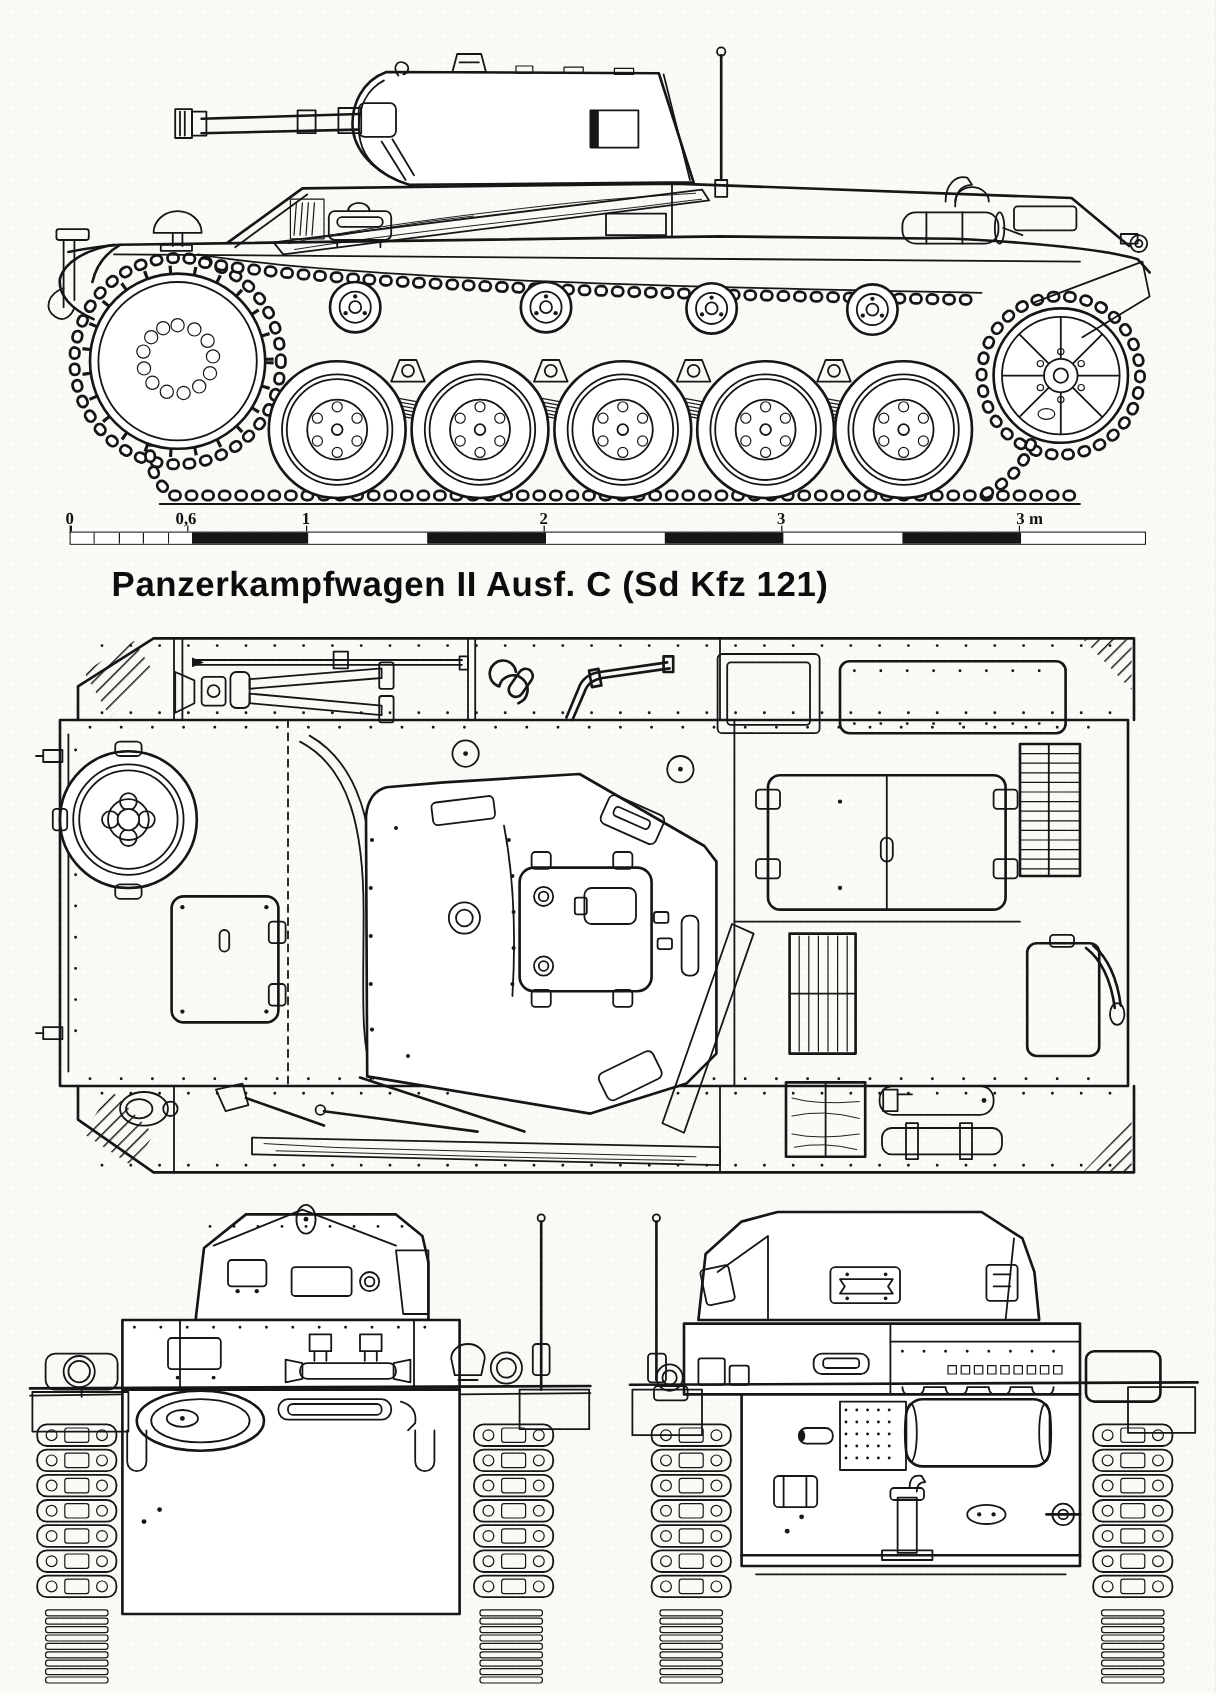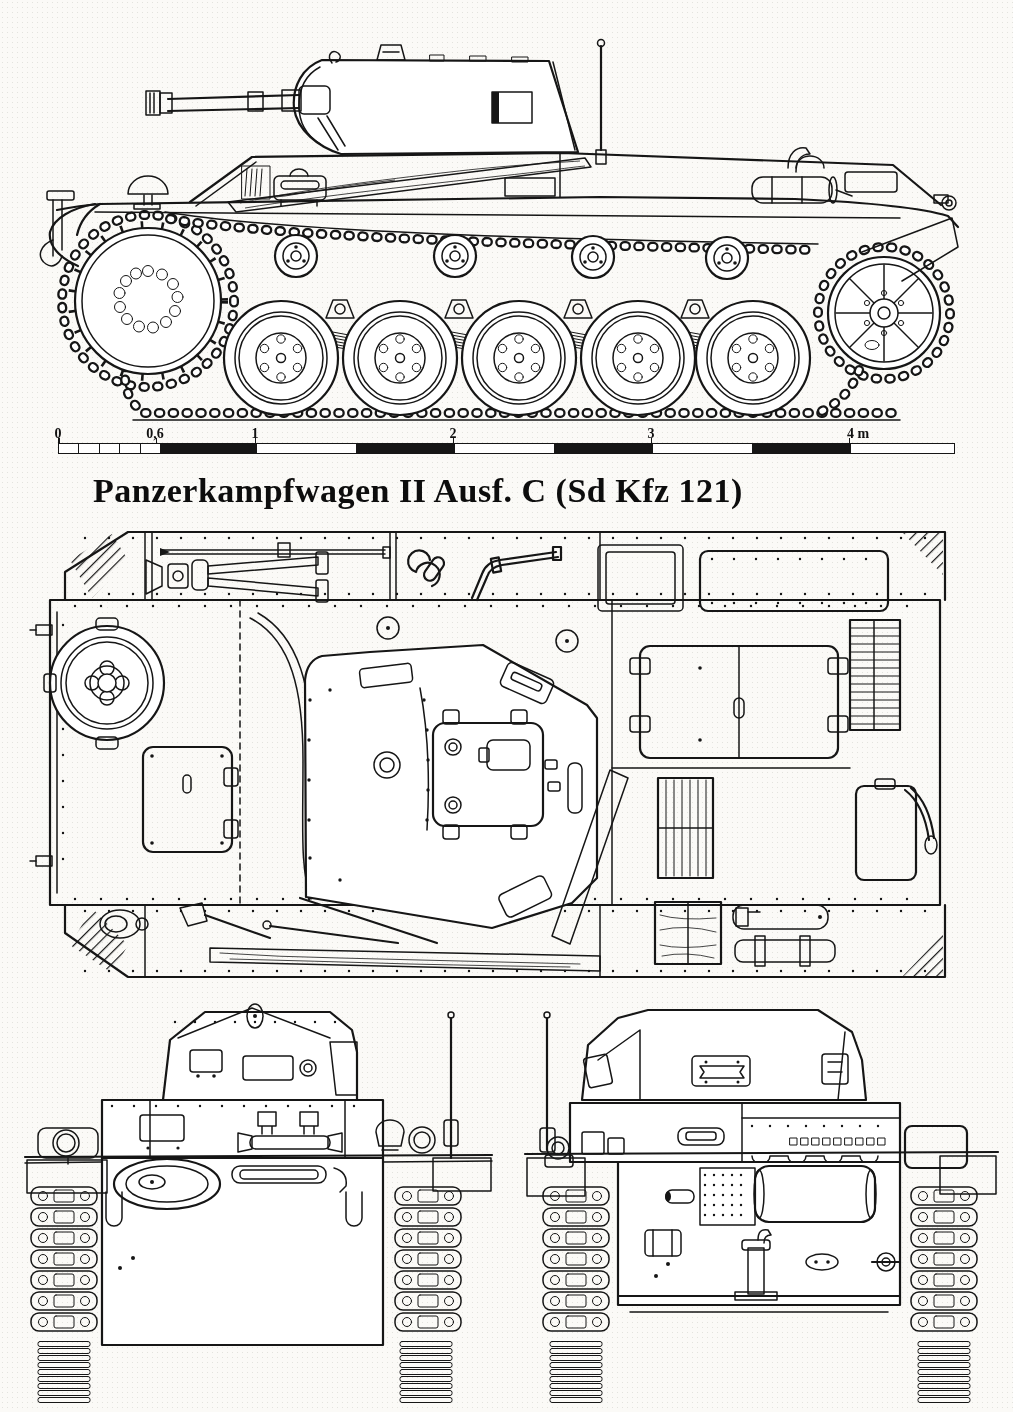--- a/index.html
+++ b/index.html
@@ -19,21 +19,21 @@
   .s1{stroke-width:1}
   .w{fill:#ffffff}
   .f{fill:var(--ink);stroke:none}
   .riv{fill:none;stroke:var(--ink);stroke-width:2.4;stroke-linecap:round}
   .lk{fill:none;stroke:var(--ink);stroke-width:10;stroke-dasharray:1.6 12.2;stroke-linecap:round}
   .lkw{fill:none;stroke:#ffffff;stroke-width:5.4;stroke-dasharray:1.6 12.2;stroke-linecap:round}
   .th{fill:none;stroke:var(--ink);stroke-width:8;stroke-dasharray:2.6 18;stroke-linecap:butt}
   .grain{fill:none;stroke:var(--ink);stroke-width:0.8}
   .title{
     position:absolute; left:93px; top:472px;
-    font-family:Liberation Serif, serif; font-weight:bold; font-size:34px;
+    font-family:Liberation Sans, sans-serif; font-weight:bold; font-size:29px;
     color:#0d0d0d; letter-spacing:0.5px; white-space:nowrap;
   }
   .scalebar-labels span{
     position:absolute; top:426px; transform:translateX(-50%);
     font-family:"Liberation Serif", serif; font-weight:bold; font-size:14px; color:#111;
   }
   .tickmark{position:absolute; top:438px; width:1.5px; height:6px; background:var(--ink);}
   .bar{
     position:absolute; left:58px; top:443px; width:897px; height:11px;
     border:1.6px solid var(--ink); box-sizing:border-box; display:flex; background:#fff;
@@ -271,21 +271,21 @@
     </g>
   </svg>
 
   <div>
     <div class="scalebar-labels">
       <span style="left:58px">0</span>
       <span style="left:155px">0,6</span>
       <span style="left:255px">1</span>
       <span style="left:453px">2</span>
       <span style="left:651px">3</span>
-      <span style="left:858px">4 m</span>
+      <span style="left:858px">3 m</span>
     </div>
     <div class="tickmark" style="left:58px"></div>
       <div class="tickmark" style="left:155.5px"></div>
     <div class="tickmark" style="left:254.5px"></div>
       <div class="tickmark" style="left:452.5px"></div>
     <div class="tickmark" style="left:650.5px"></div>
       <div class="tickmark" style="left:848.5px"></div>
     <div class="bar">
       <div class="cell"></div>
         <div class="cell"></div>

